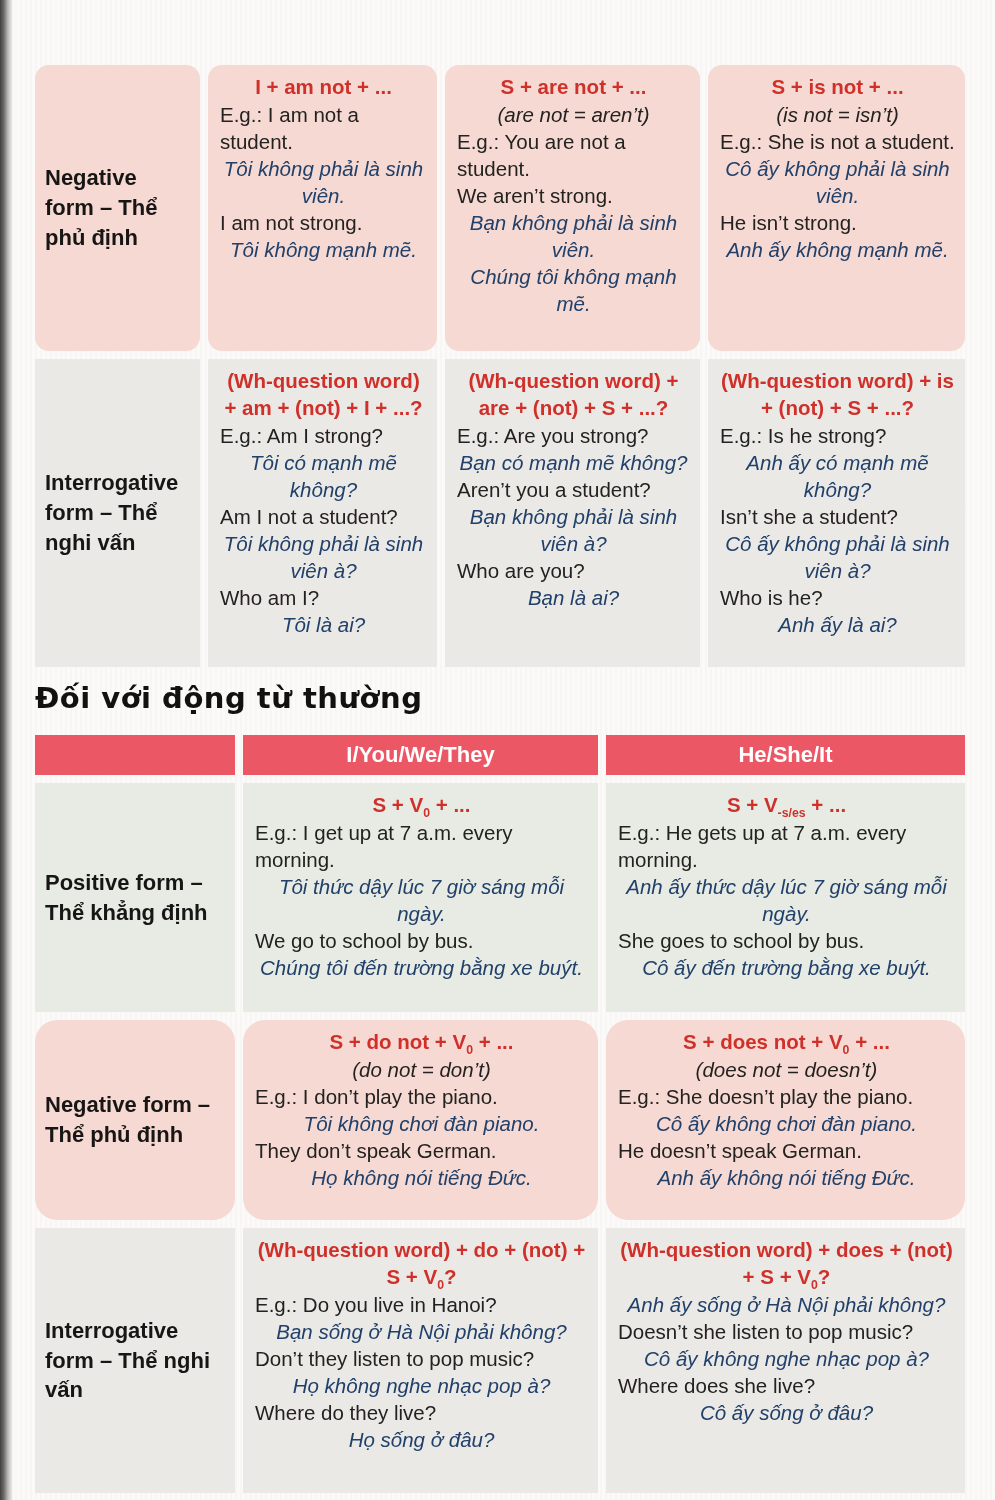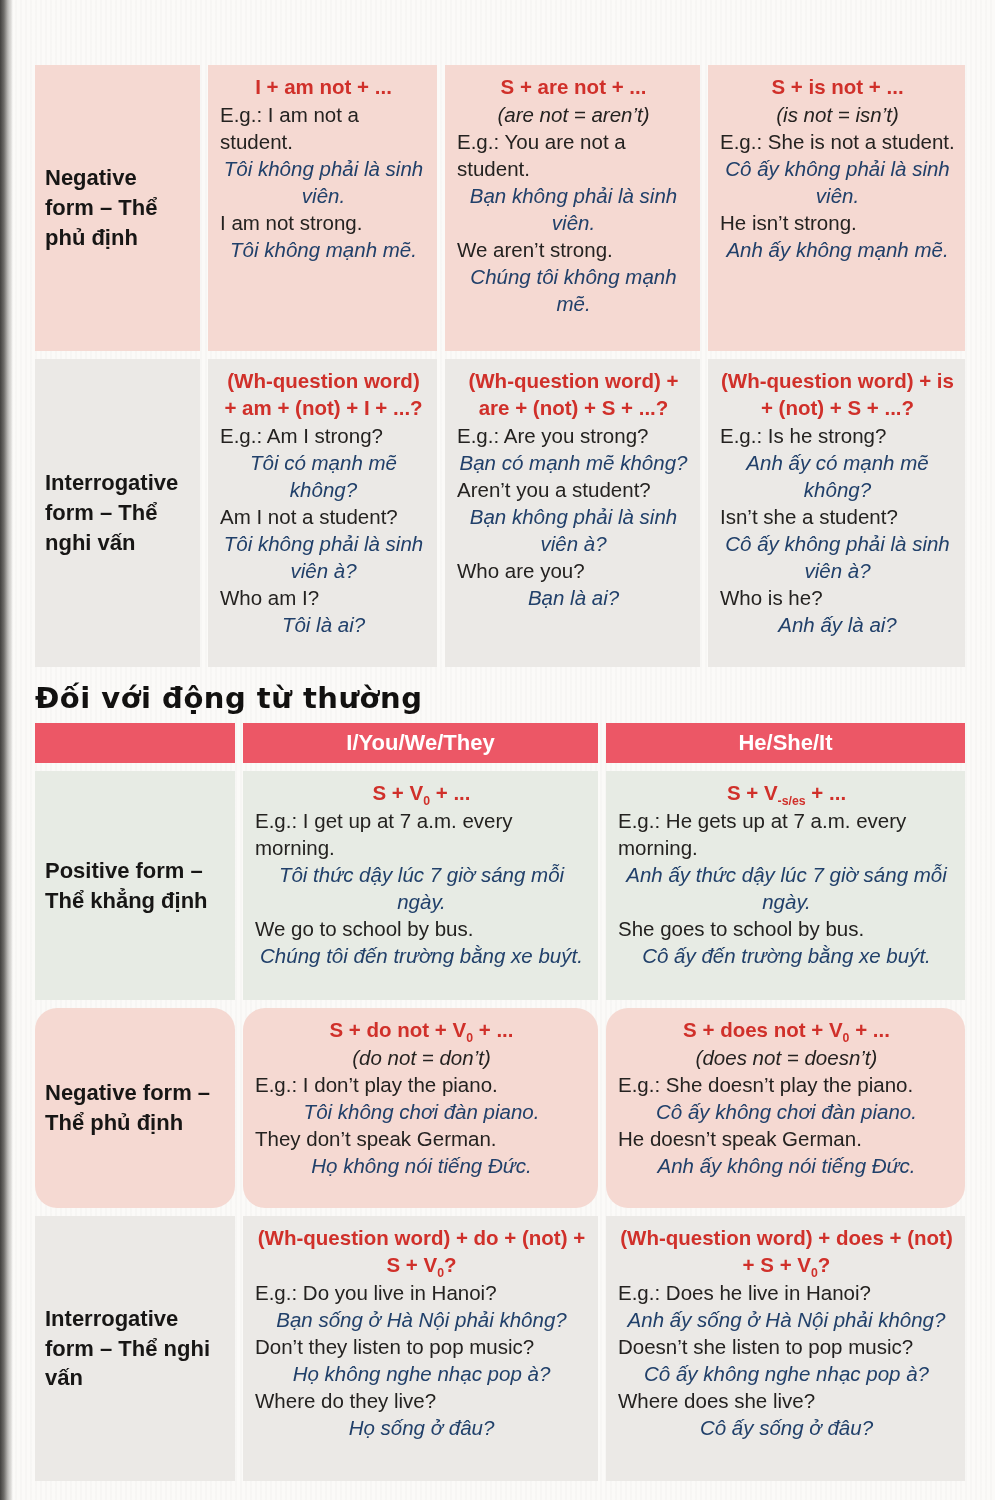--- a/index.html
+++ b/index.html
@@ -31,37 +31,37 @@
     font-size:20.5px;line-height:1.32;
   }
   .label-cell{
     display:flex;align-items:center;justify-content:center;
     text-align:left;font-weight:bold;font-size:22px;line-height:1.35;
     color:#171615;padding:8px 10px;
   }
   .pink{background:#f5d9d2;}
   .gray{background:#ebe9e6;}
   .mint{background:#e7ebe4;}
-  .r1{min-height:270px;}
+  .r1{min-height:270px;border-radius:14px;}
   .r2{min-height:292px;}
   .v1{min-height:213px;}
   .v2{min-height:184px;border-radius:22px;}
   .v3{min-height:249px;}
   .formula{
     color:#d0302a;font-weight:bold;text-align:center;
     margin:2px 0 1px 0;
   }
   .sub{font-size:0.6em;position:relative;top:0.38em;letter-spacing:0;}
   .note{text-align:center;color:#242220;font-style:italic;}
   .note:empty{display:none;}
   .line.vi{font-style:italic;color:#21406a;text-align:center;}
   .line.en{color:#242220;}
   
   .heading{
-    margin:14px 0 8px 0;
+    margin:14px 0 20px 0;
     font-family:"DejaVu Sans", sans-serif;
     font-weight:bold;font-size:29px;letter-spacing:0.5px;
     color:#121110;
   }
   
   .th{
     background:#ec5766;color:#ffffff;font-weight:bold;font-size:22px;
     display:flex;align-items:center;justify-content:center;
     min-height:40px;text-align:center;
   }
@@ -85,22 +85,22 @@
             <div class="line vi">Tôi không phải là sinh viên.</div>
             <div class="line en">I am not strong.</div>
             <div class="line vi">Tôi không mạnh mẽ.</div>
           </div>
       </div>
       <div class="cell pink r1">
         <div class="formula"><span>S + are not + ...</span></div>
         <div class="note">(are not = aren’t)</div>
         <div>
             <div class="line en">E.g.: You are not a student.</div>
+            <div class="line en">We aren’t strong.</div>
             <div class="line vi">Bạn không phải là sinh viên.</div>
-            <div class="line en">We aren’t strong.</div>
             <div class="line vi">Chúng tôi không mạnh mẽ.</div>
           </div>
       </div>
       <div class="cell pink r1">
         <div class="formula"><span>S + is not + ...</span></div>
         <div class="note">(is not = isn’t)</div>
         <div>
             <div class="line en">E.g.: She is not a student.</div>
             <div class="line vi">Cô ấy không phải là sinh viên.</div>
             <div class="line en">He isn’t strong.</div>
@@ -209,21 +209,20 @@
             <div class="line en">Don’t they listen to pop music?</div>
             <div class="line vi">Họ không nghe nhạc pop à?</div>
             <div class="line en">Where do they live?</div>
             <div class="line vi">Họ sống ở đâu?</div>
           </div>
       </div>
       <div class="cell gray v3">
         <div class="formula"><span>(Wh-question word) + does + (not) + S + V</span><span class="sub">0</span><span>?</span></div>
 
         <div>
-            <div class="line en">E.g.: Does he live in Hanoi?</div>
             <div class="line vi">Anh ấy sống ở Hà Nội phải không?</div>
             <div class="line en">Doesn’t she listen to pop music?</div>
             <div class="line vi">Cô ấy không nghe nhạc pop à?</div>
             <div class="line en">Where does she live?</div>
             <div class="line vi">Cô ấy sống ở đâu?</div>
           </div>
       </div>
     </div>
 
   </div>

